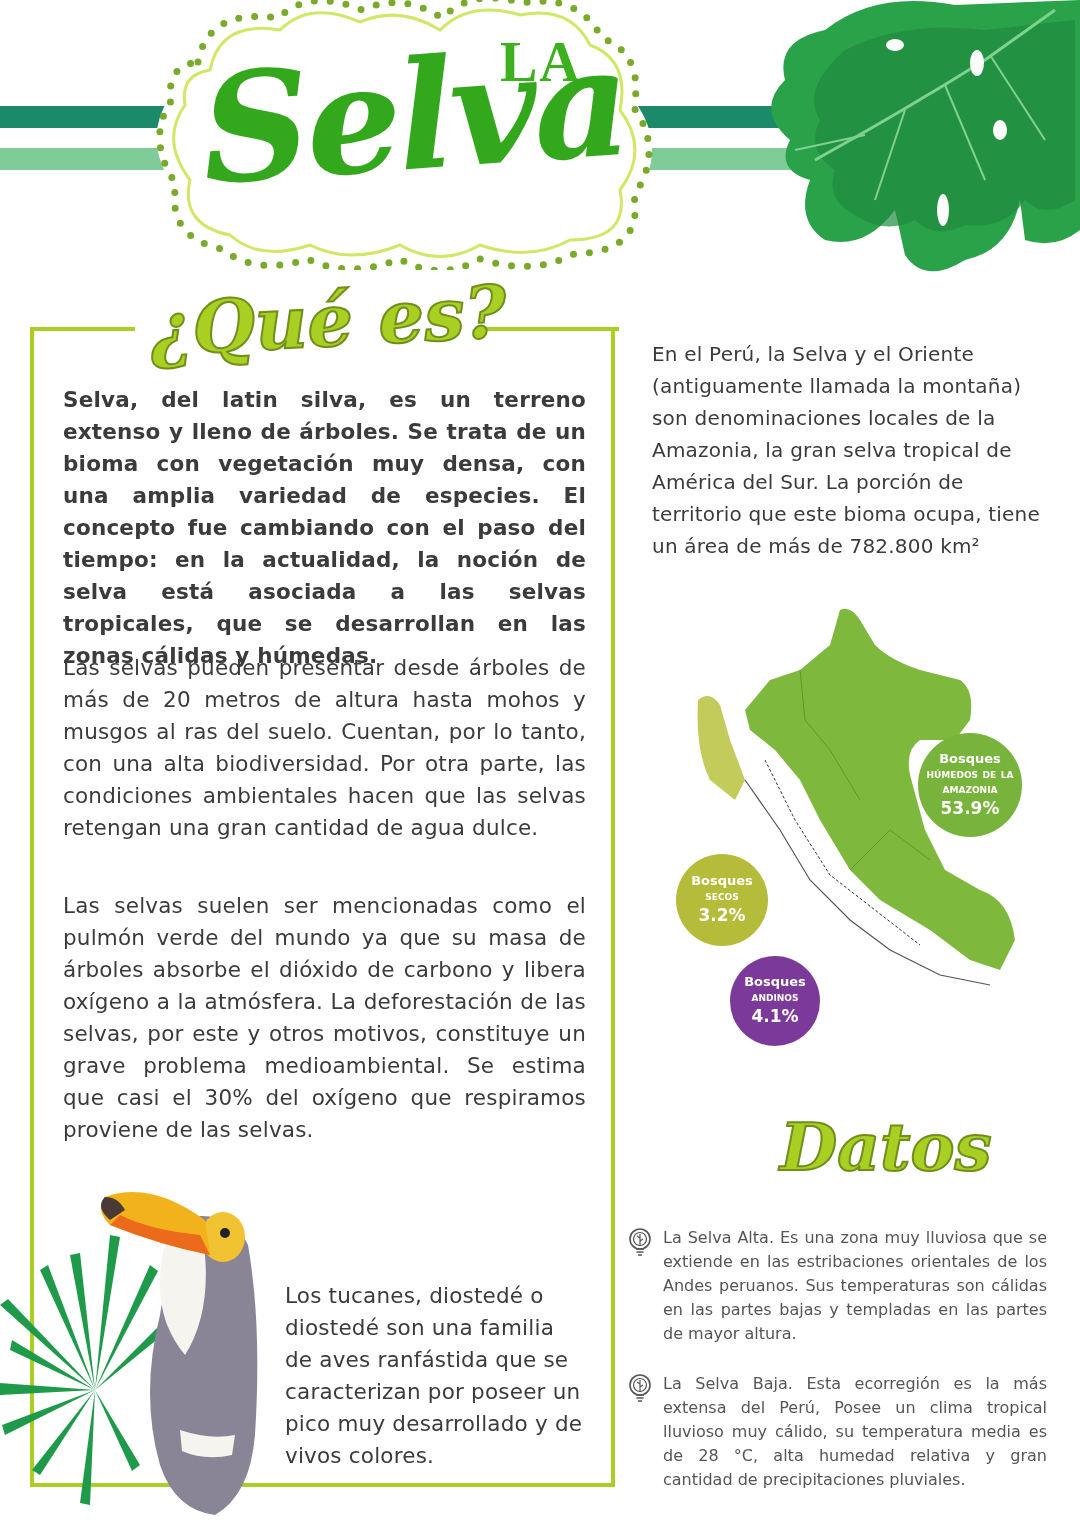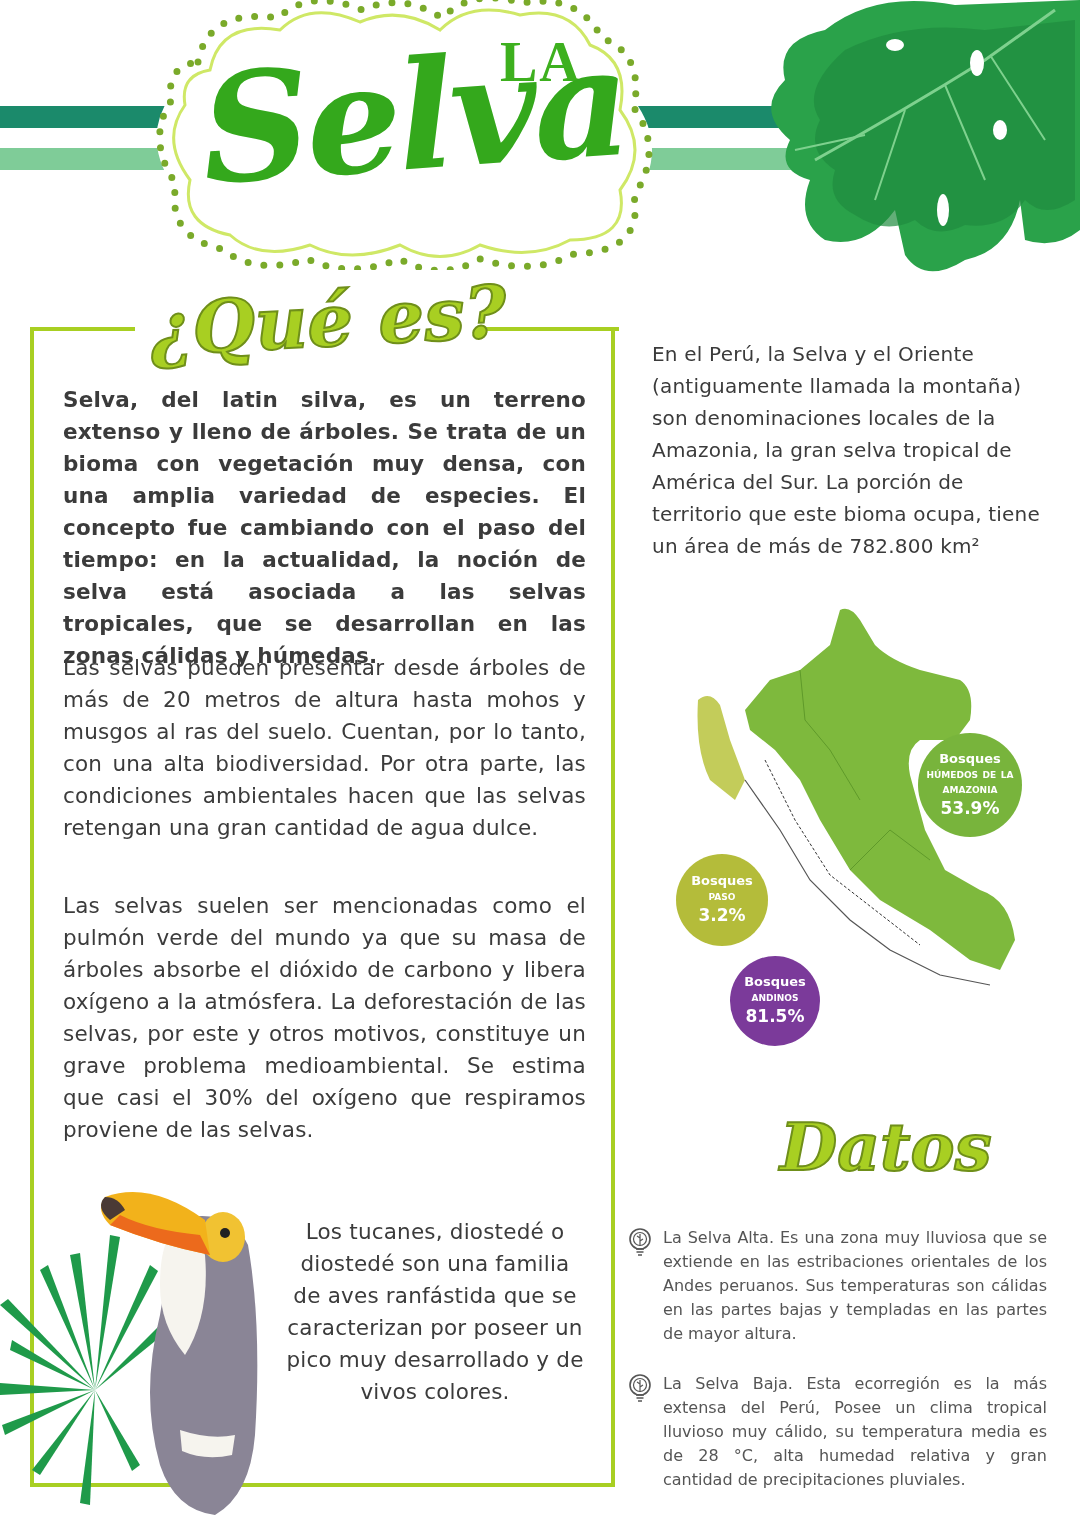--- a/index.html
+++ b/index.html
@@ -21,21 +21,21 @@
   .box-top-right { position: absolute; left: 478px; top: 327px; width: 141px; height: 4px; background: #a8cf22; }
 
   .section-heading { position: absolute; font-family: "DejaVu Serif", serif; font-style: italic; font-weight: bold; color: #a8cf22; -webkit-text-stroke: 2px #6f8f1a; }
   .heading-que { left: 150px; top: 278px; font-size: 72px; transform: rotate(-3deg); }
   .heading-datos { left: 760px; top: 1108px; font-size: 66px; margin-left: 20px; }
 
   .para { position: absolute; font-size: 21.5px; line-height: 32px; text-align: justify; color: #3b3b3b; letter-spacing: 0.2px; }
   .p1 { left: 63px; top: 384px; width: 523px; font-weight: bold; }
   .p2 { left: 63px; top: 652px; width: 523px; }
   .p3 { left: 63px; top: 890px; width: 523px; }
-  .p-toucan { left: 285px; top: 1216px; width: 300px; text-align: center; }
+  .p-toucan { left: 285px; top: 1280px; width: 300px; text-align: left; }
   .p-peru { left: 652px; top: 338px; width: 400px; text-align: left; font-size: 20px; line-height: 32px; }
 
   .toucan { position: absolute; left: 0; top: 1175px; width: 270px; height: 345px; }
 
   .map { position: absolute; left: 690px; top: 600px; width: 340px; height: 390px; }
   .bubble { position: absolute; border-radius: 50%; color: #fff; text-align: center; font-family: "DejaVu Sans", sans-serif; font-weight: bold; display: flex; flex-direction: column; justify-content: center; align-items: center; line-height: 1.15; }
   .bubble .lbl { font-size: 13px; }
   .bubble .sub { font-size: 13px; font-variant: small-caps; }
   .bubble .pct { font-size: 17px; margin-top: 2px; }
   .b-humedos { left: 918px; top: 733px; width: 104px; height: 104px; background: #78b43c; }
@@ -118,27 +118,27 @@
   <path d="M110 70 L115 120 L140 150 L170 200 M160 270 L200 230 L240 260" stroke="#5f9a2a" stroke-width="1" fill="none"></path>
 </svg>
 
 <div class="bubble b-humedos">
   <span class="lbl">Bosques</span>
   <span class="sub">húmedos de la amazonia</span>
   <span class="pct">53.9%</span>
 </div>
 <div class="bubble b-secos">
   <span class="lbl">Bosques</span>
-  <span class="sub">paso</span>
+  <span class="sub">secos</span>
   <span class="pct">3.2%</span>
 </div>
 <div class="bubble b-andinos">
   <span class="lbl">Bosques</span>
   <span class="sub">andinos</span>
-  <span class="pct">81.5%</span>
+  <span class="pct">4.1%</span>
 </div>
 
 <div class="section-heading heading-datos">Datos</div>
 
 <div class="dato dato-1">
   <svg class="bulb" viewBox="0 0 26 30">
     <circle cx="13" cy="11" r="10" fill="none" stroke="#555" stroke-width="1.6"></circle>
     <circle cx="13" cy="11" r="6.5" fill="none" stroke="#555" stroke-width="1.2"></circle>
     <path d="M13 6 L13 18 M13 10 L10 8 M13 13 L16 11" stroke="#555" stroke-width="1.2"></path>
     <path d="M9 21 L17 21 M9.5 24 L16.5 24 M11 27 L15 27" stroke="#555" stroke-width="1.6"></path>

